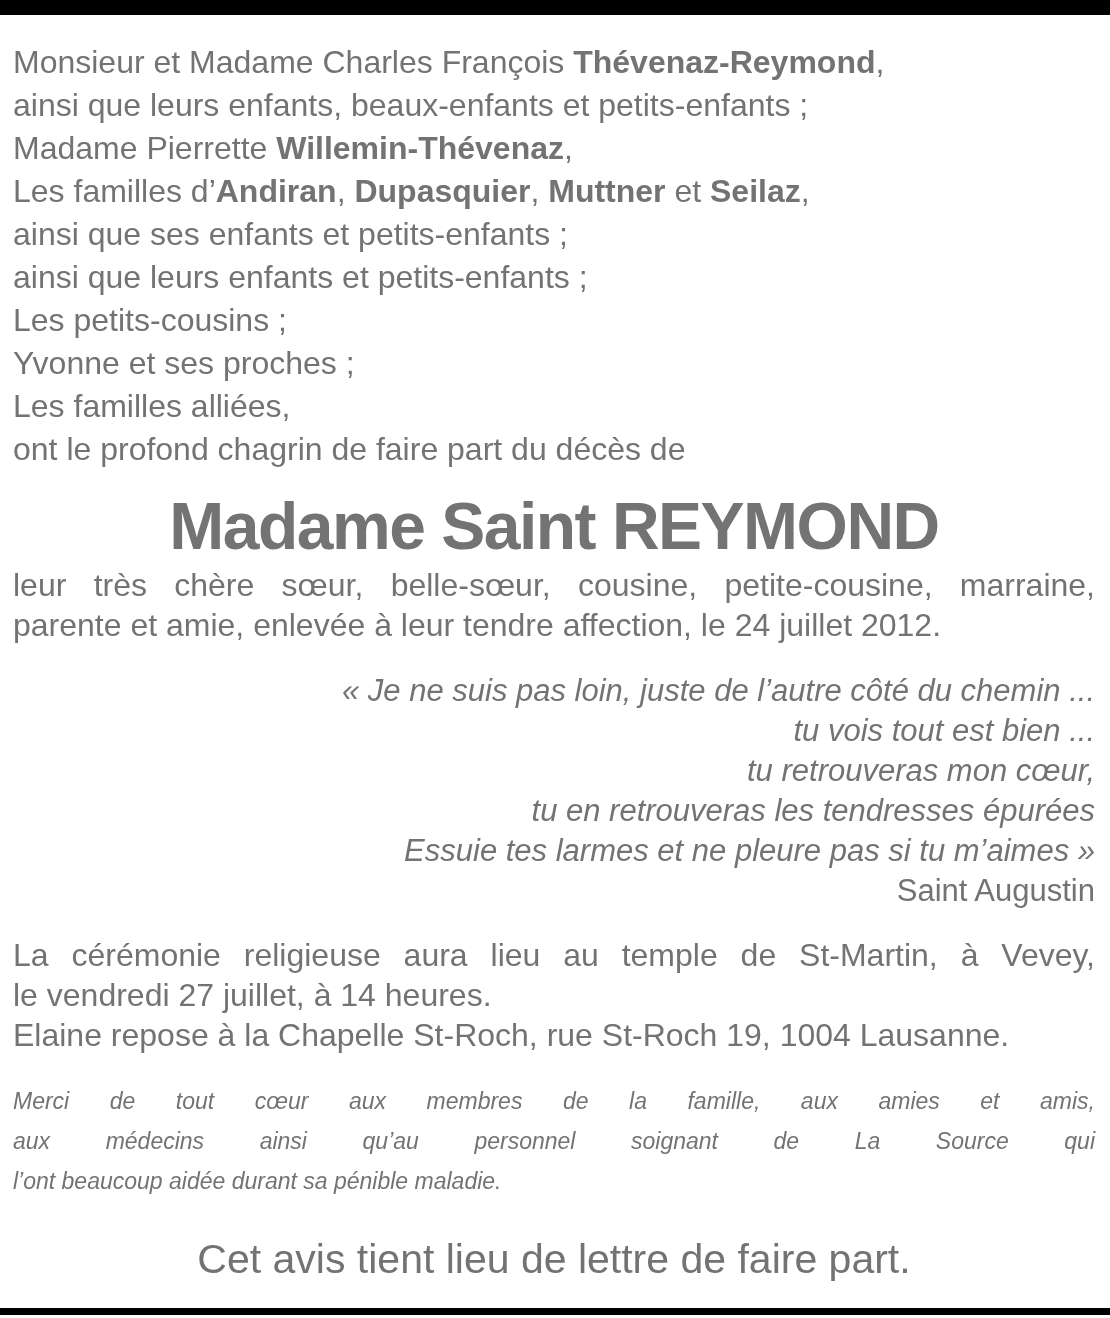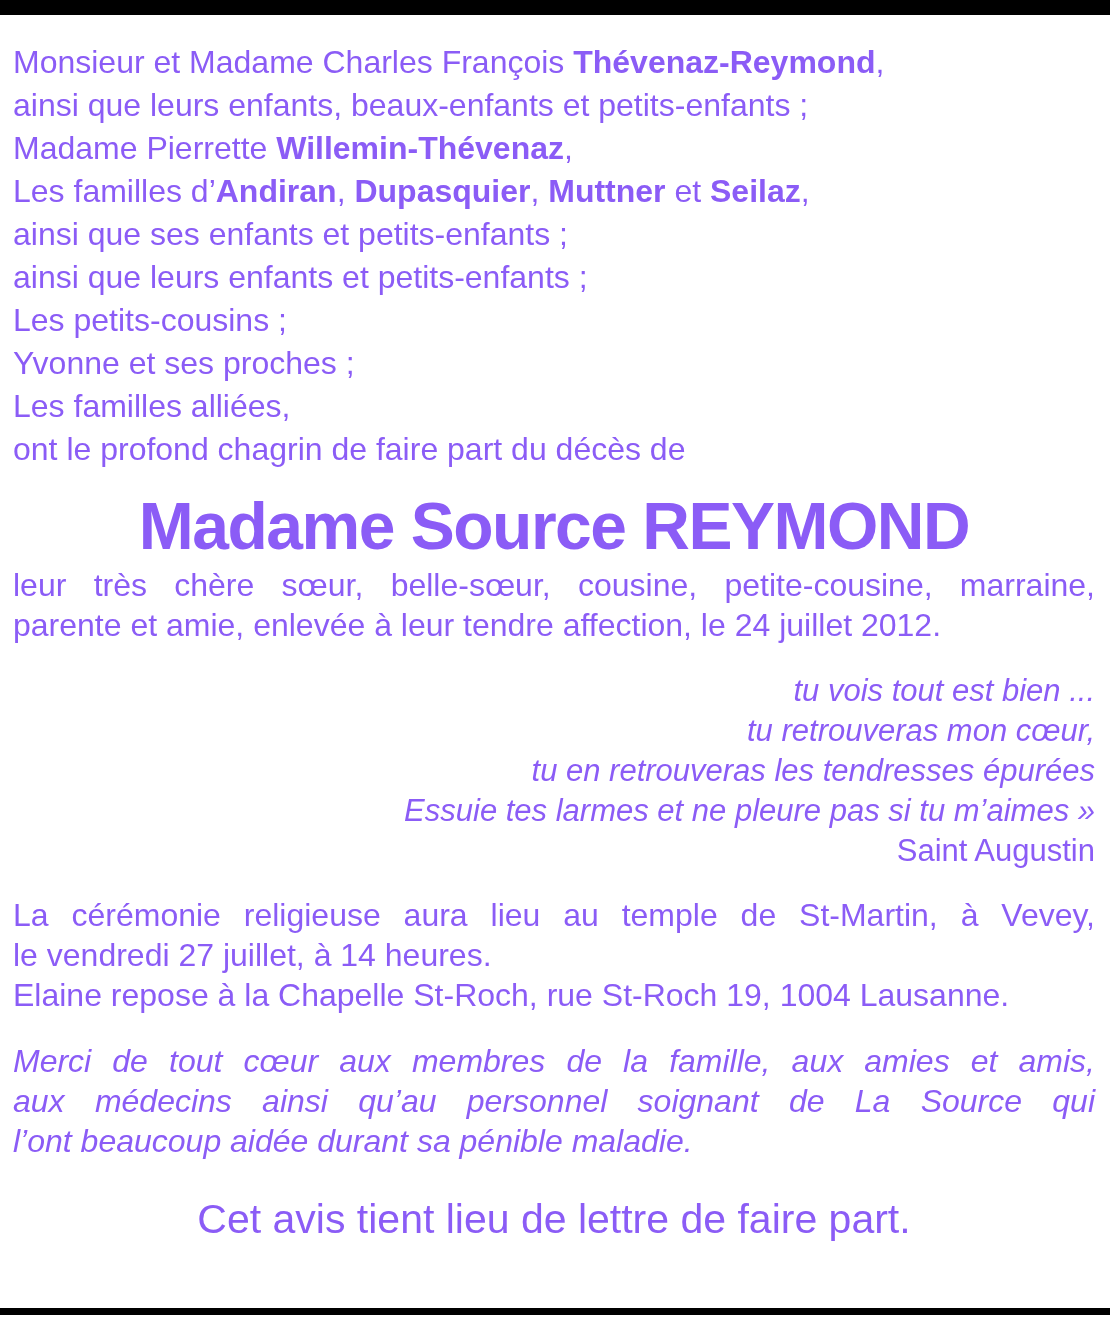--- a/index.html
+++ b/index.html
@@ -4,21 +4,21 @@
 <style>
   html, body { margin: 0; padding: 0; background: #888; }
   .page {
     width: 1110px;
     height: 1318px;
     margin: 0 auto;
     background: #ffffff;
     position: relative;
     overflow: hidden;
     font-family: "Liberation Sans", sans-serif;
-    color: #8b5cf6;
+    color: #737373;
     box-sizing: border-box;
   }
   .bar { background: #000000; }
   .bar-top { position: absolute; top: 0; left: 0; width: 100%; height: 15px; }
   .bar-bottom { position: absolute; bottom: 3px; left: 0; width: 100%; height: 7px; }
   .content { position: absolute; top: 15px; left: 0; width: 100%; box-sizing: border-box; padding: 0 15px 0 13px; }
   .intro { margin-top: 26px; font-size: 32px; line-height: 43px; }
   .line { white-space: normal; }
   .b { font-weight: bold; }
   .title {
@@ -27,21 +27,21 @@
     line-height: 78px;
     font-weight: bold;
     letter-spacing: -1.5px;
     text-align: center;
   }
   .tribute { font-size: 32px; line-height: 40px; }
   .jl { text-align: justify; text-align-last: justify; }
   .quote { margin-top: 26px; font-size: 31px; line-height: 40px; text-align: right; font-style: italic; }
   .attribution { font-style: normal; }
   .ceremony { margin-top: 24px; font-size: 32px; line-height: 40px; }
-  .thanks { margin-top: 26px; font-size: 32px; line-height: 40px; font-style: italic; }
+  .thanks { margin-top: 26px; font-size: 23px; line-height: 40px; font-style: italic; }
   .closing { margin-top: 38px; font-size: 41px; line-height: 40px; text-align: center; }
 </style>
 </head>
 <body>
 
 <div class="page">
   <div class="bar bar-top"></div>
 
   <div class="content">
 
@@ -51,28 +51,29 @@
       <div class="line"><span>Madame Pierrette </span><span class="b">Willemin-Thévenaz</span><span>,</span></div>
       <div class="line"><span>Les familles d’</span><span class="b">Andiran</span><span>, </span><span class="b">Dupasquier</span><span>, </span><span class="b">Muttner</span><span> et </span><span class="b">Seilaz</span><span>,</span></div>
       <div class="line">ainsi que ses enfants et petits-enfants ;</div>
       <div class="line">ainsi que leurs enfants et petits-enfants ;</div>
       <div class="line">Les petits-cousins ;</div>
       <div class="line">Yvonne et ses proches ;</div>
       <div class="line">Les familles alliées,</div>
       <div class="line">ont le profond chagrin de faire part du décès de</div>
     </div>
 
-    <h1 class="title">Madame Source REYMOND</h1>
+    <h1 class="title">Madame Saint REYMOND</h1>
 
     <div class="tribute">
       <div class="line jl">leur très chère sœur, belle-sœur, cousine, petite-cousine, marraine,</div>
       <div class="line">parente et amie, enlevée à leur tendre affection, le 24 juillet 2012.</div>
     </div>
 
     <div class="quote">
+      <div class="line">« Je ne suis pas loin, juste de l’autre côté du chemin ...</div>
       <div class="line">tu vois tout est bien ...</div>
       <div class="line">tu retrouveras mon cœur,</div>
       <div class="line">tu en retrouveras les tendresses épurées</div>
       <div class="line">Essuie tes larmes et ne pleure pas si tu m’aimes »</div>
       <div class="line attribution">Saint Augustin</div>
     </div>
 
     <div class="ceremony">
       <div class="line jl">La cérémonie religieuse aura lieu au temple de St-Martin, à Vevey,</div>
       <div class="line">le vendredi 27 juillet, à 14 heures.</div>

